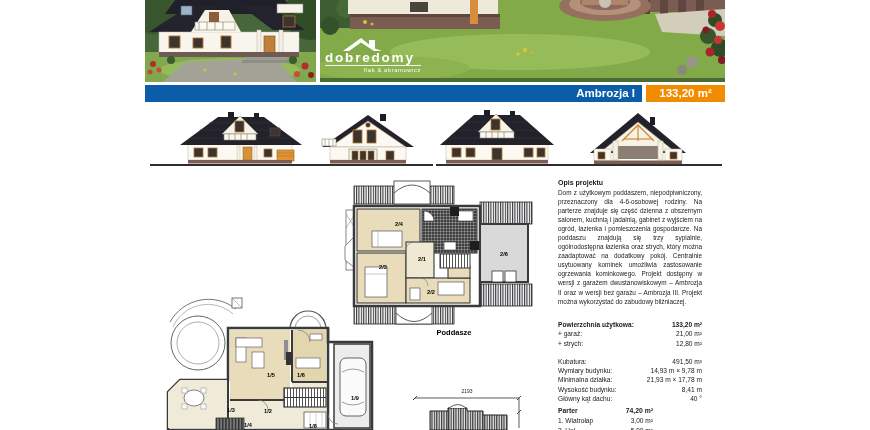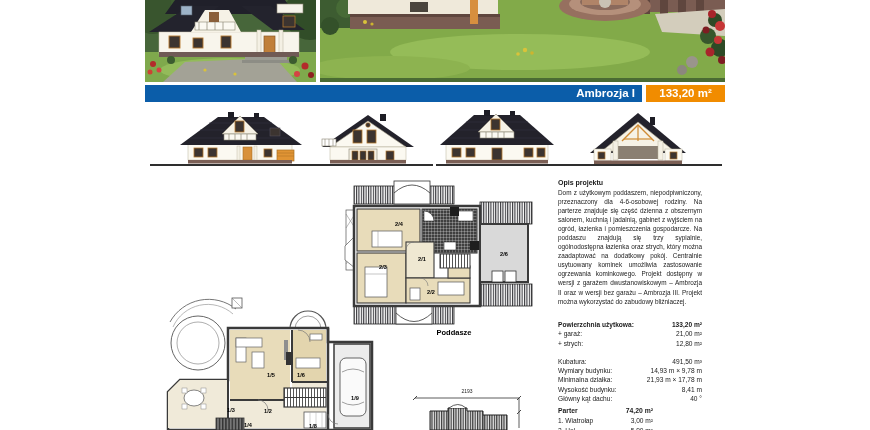--- a/index.html
+++ b/index.html
@@ -117,20 +117,27 @@
       <circle cx="388" cy="36" r="8" fill="#37572c"></circle>
     <circle cx="400" cy="48" r="9" fill="#2e4a26"></circle>
     <circle cx="392" cy="14" r="4" fill="#a8252b"></circle>
       <circle cx="400" cy="26" r="5" fill="#c63636"></circle>
     <circle cx="386" cy="30" r="3.5" fill="#7e1d22"></circle>
       <circle cx="398" cy="40" r="4" fill="#c63636"></circle>
     <circle cx="390" cy="52" r="4.5" fill="#a8252b"></circle>
       <circle cx="402" cy="60" r="4" fill="#7e1d22"></circle>
     <rect x="0" y="78" width="405" height="4" fill="#4a6b33"></rect>
   </svg>
+  <div class="abs logo-wrap" style="left:5px;top:36px;width:100px;">
+    <svg width="44" height="15" viewBox="0 0 44 15" style="margin-left:16px;display:block;">
+      <polygon points="2,15 20,2 28,8.5 28,4 34,4 34,12.5 41,15 33,15 20,6.5 8,15" fill="#ffffff"></polygon>
+    </svg>
+    <div class="logo-text">dobredomy</div>
+    <div class="logo-tag">flak &amp; abramowicz</div>
+  </div>
 </div>
 
 <div class="abs" style="left:145px;top:85px;width:580px;height:18px;">
   <div class="abs banner-blue" style="left:0;top:0;width:497px;height:17px;">Ambrozja I</div>
   <div class="abs banner-orange" style="left:501px;top:0;width:79px;height:17px;">133,20 m²</div>
 </div>
 
 <div class="abs groundline" style="left:150px;top:164px;width:283px;"></div>
 <div class="abs groundline" style="left:436px;top:164px;width:286px;"></div>
 

